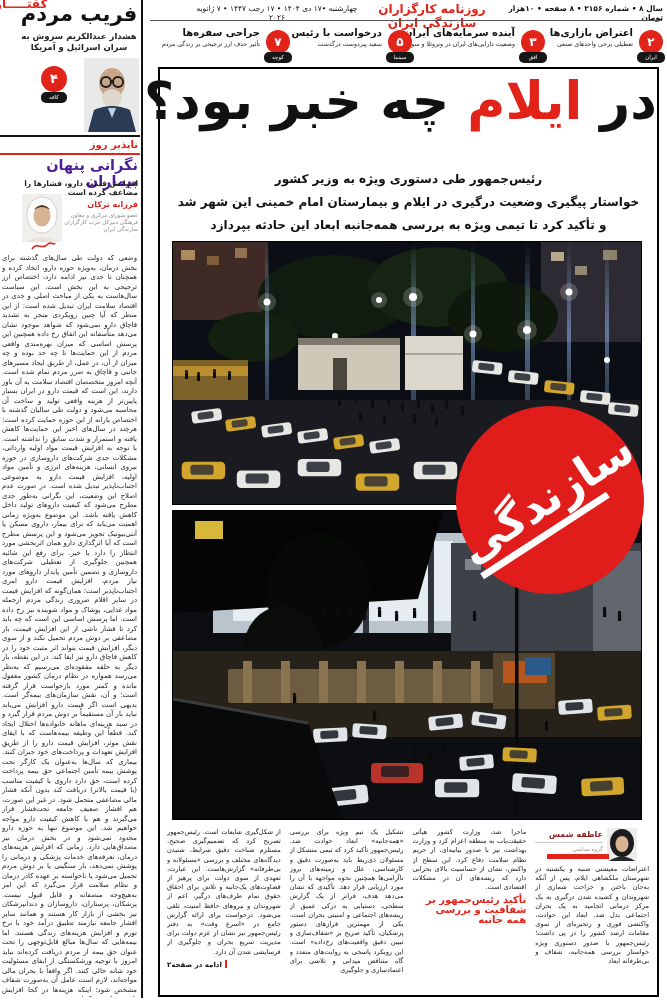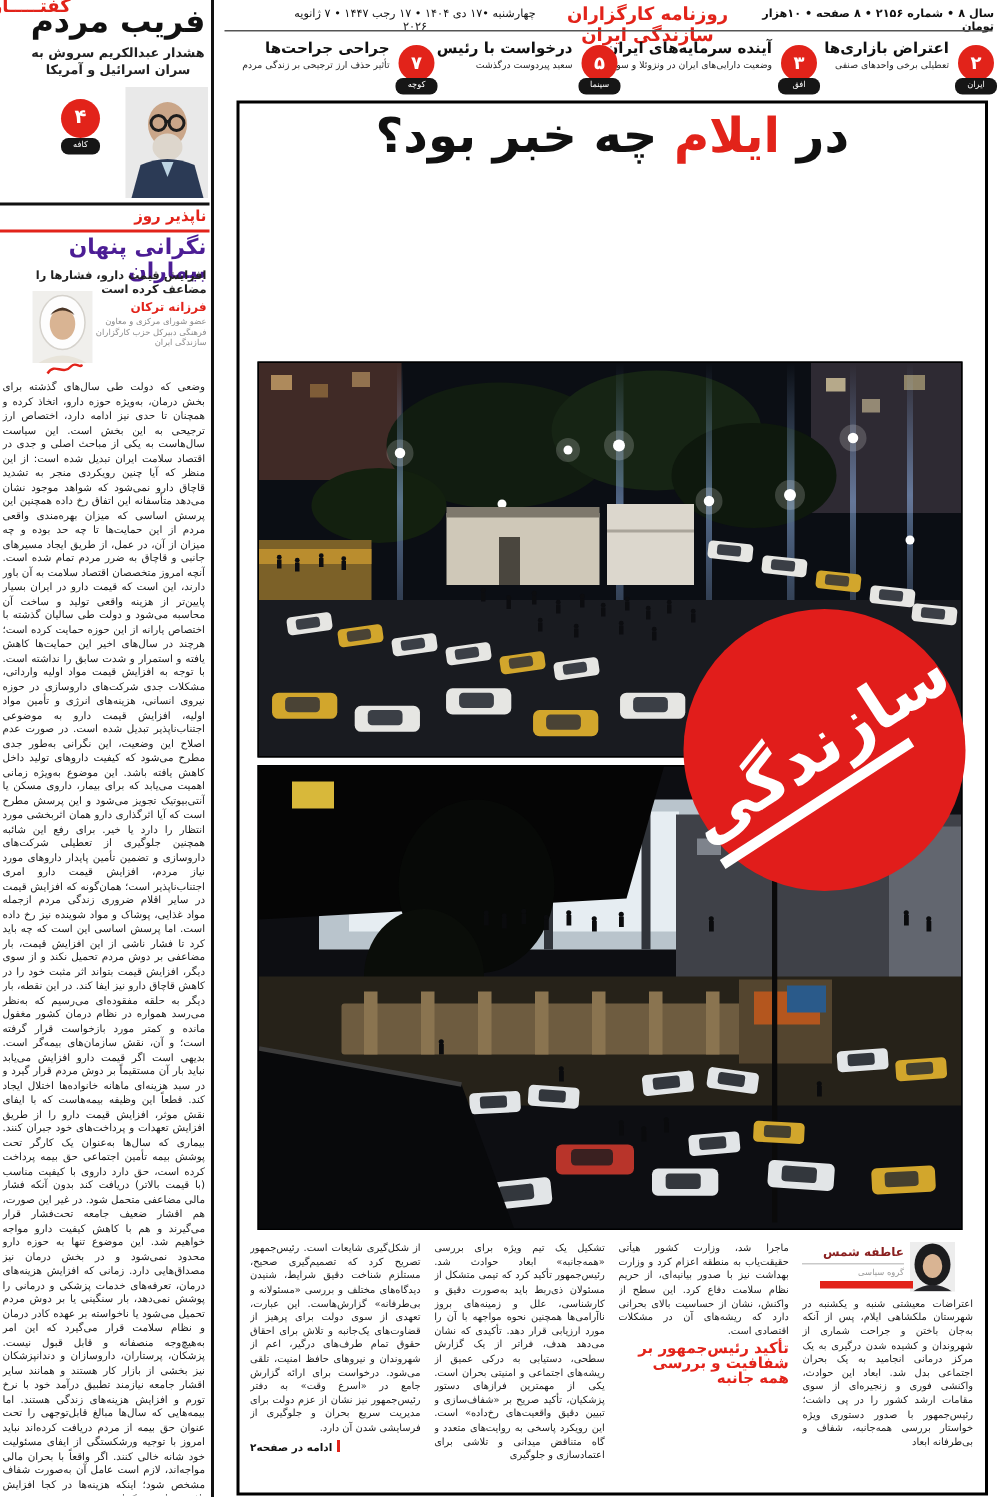--- a/index.html
+++ b/index.html
@@ -35,21 +35,21 @@
   .note-title{left:0;right:2px;top:157px;font-size:14.5px;font-weight:700;color:#4c1d95;text-align:right;}
   .note-sub{left:0;right:2px;top:179px;font-size:7.6px;font-weight:bold;color:#222;text-align:right;}
   .author-photo{left:22px;top:194px;width:40px;height:48px;background:#f2f2f2;overflow:hidden;}
   .author-name{left:64px;right:2px;top:200px;font-size:8px;font-weight:bold;color:#e2231a;text-align:right;}
   .author-role{left:64px;right:2px;top:212px;font-size:5.6px;color:#8a8a8a;text-align:right;line-height:7px;}
   .sb-body{left:2px;right:3px;top:254px;bottom:3px;font-size:6.9px;line-height:9.5px;color:#1a1a1a;
      text-align:justify;overflow:hidden;}
   #divider{left:141px;top:0;width:1.5px;height:998px;background:#111;}
   
   #mainbox{left:158px;top:67px;width:497px;height:926px;border:2px solid #000;background:#fff;}
-  .headline{left:0;right:0;top:2px;text-align:center;font-size:32px;font-weight:900;color:#111;
+  .headline{left:0;right:0;top:2px;text-align:center;font-size:52px;font-weight:900;color:#111;
      letter-spacing:-1px;white-space:nowrap;}
   .headline .red{color:#e2231a;}
   .deck{left:0;right:0;top:99px;text-align:center;font-size:12px;font-weight:bold;color:#111;line-height:23px;}
   .photo{border:1.5px solid #000;background:#0b0e14;overflow:hidden;}
   #photo1{left:12px;top:172px;width:468px;height:262px;}
   #photo2{left:12px;top:441px;width:468px;height:308px;}
   #stamp{left:296px;top:337px;width:188px;height:188px;border-radius:50%;background:#e11d1b;}
   .stamp-text{position:absolute;left:0;right:0;top:64px;text-align:center;color:#fff;font-size:44px;
      font-weight:bold;transform:rotate(-33deg);font-family:"DejaVu Sans",sans-serif;}
   .stamp-bar{position:absolute;left:14px;top:126px;width:150px;height:7px;background:#fff;transform:rotate(-33deg);}
@@ -90,21 +90,21 @@
   </div>
   <div class="abs nav-item" style="left:292px;width:120px;">
     <div class="nav-circle">۵</div>
     <div class="nav-tab">سینما</div>
     <div class="nav-title">درخواست با رئیس</div>
     <div class="nav-sub">سعید پیردوست درگذشت</div>
   </div>
   <div class="abs nav-item" style="left:155px;width:135px;">
     <div class="nav-circle">۷</div>
     <div class="nav-tab">کوچه</div>
-    <div class="nav-title">جراحی جراحت‌ها</div>
+    <div class="nav-title">جراحی سفره‌ها</div>
     <div class="nav-sub">تأثیر حذف ارز ترجیحی بر زندگی مردم</div>
   </div>
 
   <div class="abs" id="sidebar">
     <div class="abs kicker">گفتـــــار</div>
     <div class="abs sb-title">فریب مردم</div>
     <div class="abs sb-sub">هشدار عبدالکریم سروش به سران اسرائیل و آمریکا</div>
     <div class="abs sb-photo">
       <svg width="55" height="74" viewBox="0 0 55 74">
         <rect width="55" height="74" fill="#e9e9e9"></rect>
@@ -138,20 +138,25 @@
     <svg class="abs" style="left:30px;top:241px;" width="26" height="10" viewBox="0 0 26 10">
       <path d="M2 8 C7 0 12 10 18 3 C21 0 24 5 25 2" fill="none" stroke="#e2231a" stroke-width="1.6"></path>
     </svg>
     <div class="abs sb-body">وضعی که دولت طی سال‌های گذشته برای بخش درمان، به‌ویژه حوزه دارو، اتخاذ کرده و همچنان تا حدی نیز ادامه دارد، اختصاص ارز ترجیحی به این بخش است. این سیاست سال‌هاست به یکی از مباحث اصلی و جدی در اقتصاد سلامت ایران تبدیل شده است: از این منظر که آیا چنین رویکردی منجر به تشدید قاچاق دارو نمی‌شود که شواهد موجود نشان می‌دهد متأسفانه این اتفاق رخ داده همچنین این پرسش اساسی که میزان بهره‌مندی واقعی مردم از این حمایت‌ها تا چه حد بوده و چه میزان از آن، در عمل، از طریق ایجاد مسیرهای جانبی و قاچاق به ضرر مردم تمام شده است. آنچه امروز متخصصان اقتصاد سلامت به آن باور دارند، این است که قیمت دارو در ایران بسیار پایین‌تر از هزینه واقعی تولید و ساخت آن محاسبه می‌شود و دولت طی سالیان گذشته با اختصاص یارانه از این حوزه حمایت کرده است؛ هرچند در سال‌های اخیر این حمایت‌ها کاهش یافته و استمرار و شدت سابق را نداشته است. با توجه به افزایش قیمت مواد اولیه وارداتی، مشکلات جدی شرکت‌های داروسازی در حوزه نیروی انسانی، هزینه‌های انرژی و تأمین مواد اولیه، افزایش قیمت دارو به موضوعی اجتناب‌ناپذیر تبدیل شده است. در صورت عدم اصلاح این وضعیت، این نگرانی به‌طور جدی مطرح می‌شود که کیفیت داروهای تولید داخل کاهش یافته باشد. این موضوع به‌ویژه زمانی اهمیت می‌یابد که برای بیمار، داروی مسکن یا آنتی‌بیوتیک تجویز می‌شود و این پرسش مطرح است که آیا اثرگذاری دارو همان اثربخشی مورد انتظار را دارد یا خیر. برای رفع این شائبه همچنین جلوگیری از تعطیلی شرکت‌های داروسازی و تضمین تأمین پایدار داروهای مورد نیاز مردم، افزایش قیمت دارو امری اجتناب‌ناپذیر است؛ همان‌گونه که افزایش قیمت در سایر اقلام ضروری زندگی مردم ازجمله مواد غذایی، پوشاک و مواد شوینده نیز رخ داده است. اما پرسش اساسی این است که چه باید کرد تا فشار ناشی از این افزایش قیمت، بار مضاعفی بر دوش مردم تحمیل نکند و از سوی دیگر، افزایش قیمت بتواند اثر مثبت خود را در کاهش قاچاق دارو نیز ایفا کند. در این نقطه، بار دیگر به حلقه مفقوده‌ای می‌رسیم که به‌نظر می‌رسد همواره در نظام درمان کشور مغفول مانده و کمتر مورد بازخواست قرار گرفته است؛ و آن، نقش سازمان‌های بیمه‌گر است. بدیهی است اگر قیمت دارو افزایش می‌یابد نباید بار آن مستقیماً بر دوش مردم قرار گیرد و در سبد هزینه‌ای ماهانه خانواده‌ها اختلال ایجاد کند. قطعاً این وظیفه بیمه‌هاست که با ایفای نقش موثر، افزایش قیمت دارو را از طریق افزایش تعهدات و پرداخت‌های خود جبران کنند. بیماری که سال‌ها به‌عنوان یک کارگر تحت پوشش بیمه تأمین اجتماعی حق بیمه پرداخت کرده است، حق دارد داروی با کیفیت مناسب (با قیمت بالاتر) دریافت کند بدون آنکه فشار مالی مضاعفی متحمل شود. در غیر این صورت، هم اقشار ضعیف جامعه تحت‌فشار قرار می‌گیرند و هم با کاهش کیفیت دارو مواجه خواهیم شد. این موضوع تنها به حوزه دارو محدود نمی‌شود و در بخش درمان نیز مصداق‌هایی دارد. زمانی که افزایش هزینه‌های درمان، تعرفه‌های خدمات پزشکی و درمانی را پوشش نمی‌دهد، بار سنگینی یا بر دوش مردم تحمیل می‌شود یا ناخواسته بر عهده کادر درمان و نظام سلامت قرار می‌گیرد که این امر به‌هیچ‌وجه منصفانه و قابل قبول نیست. پزشکان، پرستاران، داروسازان و دندانپزشکان نیز بخشی از بازار کار هستند و همانند سایر اقشار جامعه نیازمند تطبیق درآمد خود با نرخ تورم و افزایش هزینه‌های زندگی هستند. اما بیمه‌هایی که سال‌ها مبالغ قابل‌توجهی را تحت عنوان حق بیمه از مردم دریافت کرده‌اند نباید امروز با توجیه ورشکستگی از ایفای مسئولیت خود شانه خالی کنند. اگر واقعاً با بحران مالی مواجه‌اند، لازم است عامل آن به‌صورت شفاف مشخص شود؛ اینکه هزینه‌ها در کجا افزایش یافته، منابع در کجا به‌درستی مدیریت نشده و چگونه می‌توان مطالبات به‌حق مردم را پاسخ داد. در نهایت اینکه بنده با افزایش قیمت دارو موافقم، مشروط بر آنکه بیمه‌ها به‌عنوان تأمین‌کننده اصلی این افزایش هزینه‌ها همچنان در میدان باقی بمانند و نقش حمایتی خود را به‌طور جدی ایفا کنند تا فشار اقتصادی متوجه مردم نشود و دسترسی به داروی باکیفیت برای همه اقشار جامعه حفظ شود.</div>
   </div>
   <div class="abs" id="divider"></div>
 
   <div class="abs" id="mainbox">
     <div class="abs headline">
       <span>در </span><span class="red">ایلام</span><span> چه خبر بود؟</span>
+    </div>
+    <div class="abs deck">
+      <div>رئیس‌جمهور طی دستوری ویژه به وزیر کشور</div>
+      <div>خواستار پیگیری وضعیت درگیری در ایلام و بیمارستان امام خمینی این شهر شد</div>
+      <div>و تأکید کرد تا تیمی ویژه به بررسی همه‌جانبه ابعاد این حادثه بپردازد</div>
     </div>
 
     <div class="abs photo" id="photo1">
       <svg width="468" height="262" viewBox="0 0 468 262">
         <defs>
           <linearGradient id="streak" x1="0" y1="0" x2="0" y2="1">
             <stop offset="0" stop-color="#9cc4ff" stop-opacity="0"></stop>
             <stop offset=".4" stop-color="#9cc4ff" stop-opacity=".5"></stop>
             <stop offset="1" stop-color="#9cc4ff" stop-opacity="0"></stop>
           </linearGradient>

